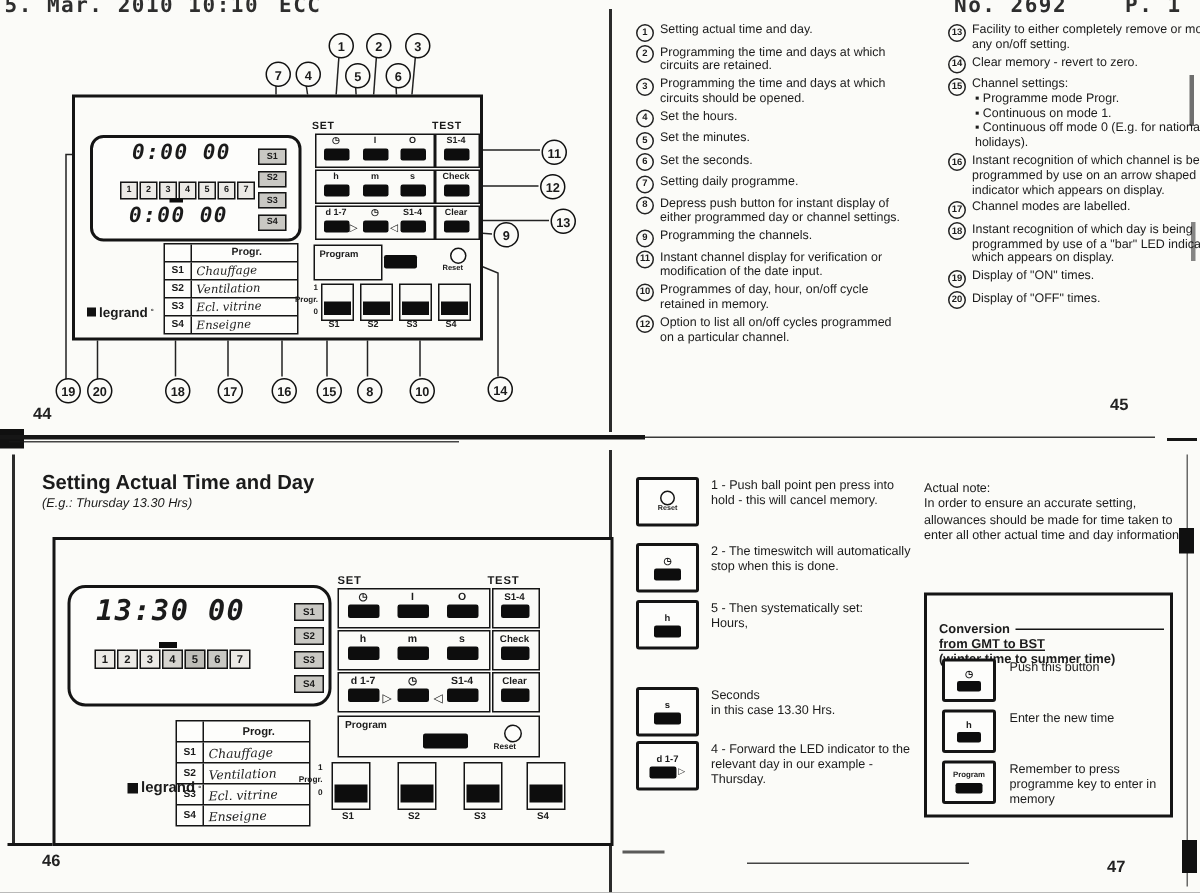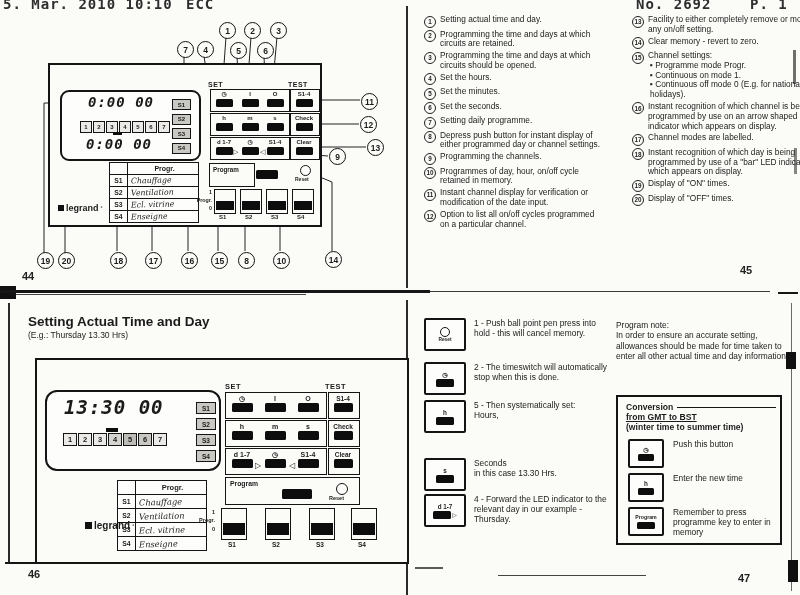--- a/index.html
+++ b/index.html
@@ -47,29 +47,29 @@
   .brand{position:absolute;font-weight:bold;display:flex;align-items:center;gap:2px;}
   .brandsq{display:inline-block;background:#111;}
   .sw{position:absolute;border:1.5px solid #141414;}
   .swknob{position:absolute;left:1px;right:1px;height:38%;background:#0d0d0d;top:48%;}
   .swlab{position:absolute;font-size:6px;font-weight:bold;}
   .swscale{position:absolute;font-size:5.3px;font-weight:bold;text-align:right;line-height:1.5;}
   .reset-c{position:absolute;border:1.5px solid #141414;border-radius:50%;background:#fdfdfb;}
   .resettxt{position:absolute;font-size:5px;font-weight:bold;}
   
   .title46{position:absolute;font-size:13.5px;font-weight:bold;}
-  .subtitle46{position:absolute;font-size:8.5px;}
+  .subtitle46{position:absolute;font-size:8.5px;font-style:italic;}
   .step{position:absolute;display:flex;gap:8px;align-items:flex-start;}
   .keybox{flex:0 0 auto;width:38px;height:29px;border:2px solid #141414;border-radius:2px;background:#fdfdfb;
           display:flex;flex-direction:column;align-items:center;justify-content:center;position:relative;}
   .keybox .bl{font-size:6.3px;}
   .steptxt{font-size:8.4px;line-height:1.2;white-space:pre-line;width:138px;}
   .notes{position:absolute;font-size:8.4px;line-height:1.22;}
   .cbox{position:absolute;border:2px solid #141414;}
-  .cbox-title{display:flex;align-items:center;gap:4px;font-weight:bold;font-size:8.6px;}
+  .cbox-title{display:flex;align-items:center;gap:4px;font-weight:bold;font-size:8.6px;margin-top:12px;}
   .dashline{flex:1;border-top:1.6px solid #141414;margin-right:-2px;}
   .cstep{position:absolute;display:flex;gap:9px;}
   .cstep .keybox{width:32px;height:25px;}
   .cstep .steptxt{width:100px;}
   .pagenum{position:absolute;font-size:11px;font-weight:bold;color:#222;}
   svg.leads{position:absolute;left:0;top:0;z-index:1;}
 </style>
 </head>
 <body>
 
@@ -319,26 +319,26 @@
       </div>
     <div class="fitem">
         <span class="cnum">8</span>
         <span>Depress push button for instant display of either programmed day or channel settings.</span>
       </div>
     <div class="fitem">
         <span class="cnum">9</span>
         <span>Programming the channels.</span>
       </div>
     <div class="fitem">
+        <span class="cnum">11</span>
+        <span>Instant channel display for verification or modification of the date input.</span>
+      </div>
+    <div class="fitem">
         <span class="cnum">10</span>
         <span>Programmes of day, hour, on/off cycle retained in memory.</span>
-      </div>
-    <div class="fitem">
-        <span class="cnum">11</span>
-        <span>Instant channel display for verification or modification of the date input.</span>
       </div>
     <div class="fitem">
         <span class="cnum">12</span>
         <span>Option to list all on/off cycles programmed on a particular channel.</span>
       </div>
   </div>
 
   <div class="flist" style="left:632px;top:15px;width:192px;">
     <div class="fitem">
         <span class="cnum">13</span>
@@ -579,21 +579,21 @@
           <span class="bk" style="width:18px;height:8px;margin:1px 0 0;"></span>
           <span style="font-size:6px;">▷</span>
         </span>
     </span>
     <span class="steptxt">4 - Forward the LED indicator to the relevant day in our example -
 Thursday.</span>
   </div>
   <div class="hline" style="left:498px;top:575px;width:148px;height:1.2px;opacity:.8;"></div>
 
   <div class="notes" style="left:616px;top:320px;width:176px;">
-    <div>Program note:</div>
+    <div>Actual note:</div>
     <div>In order to ensure an accurate setting, allowances should be made for time taken to enter all other actual time and day information.</div>
   </div>
 
   <div class="cbox" style="left:616px;top:395px;width:162px;height:146px;">
     <div style="padding:5px 6px 0 8px;">
       <div class="cbox-title">
         <span>Conversion</span>
         <span class="dashline"></span>
       </div>
       <div style="font-weight:bold;font-size:8.6px;text-decoration:underline;">from GMT to BST</div>

